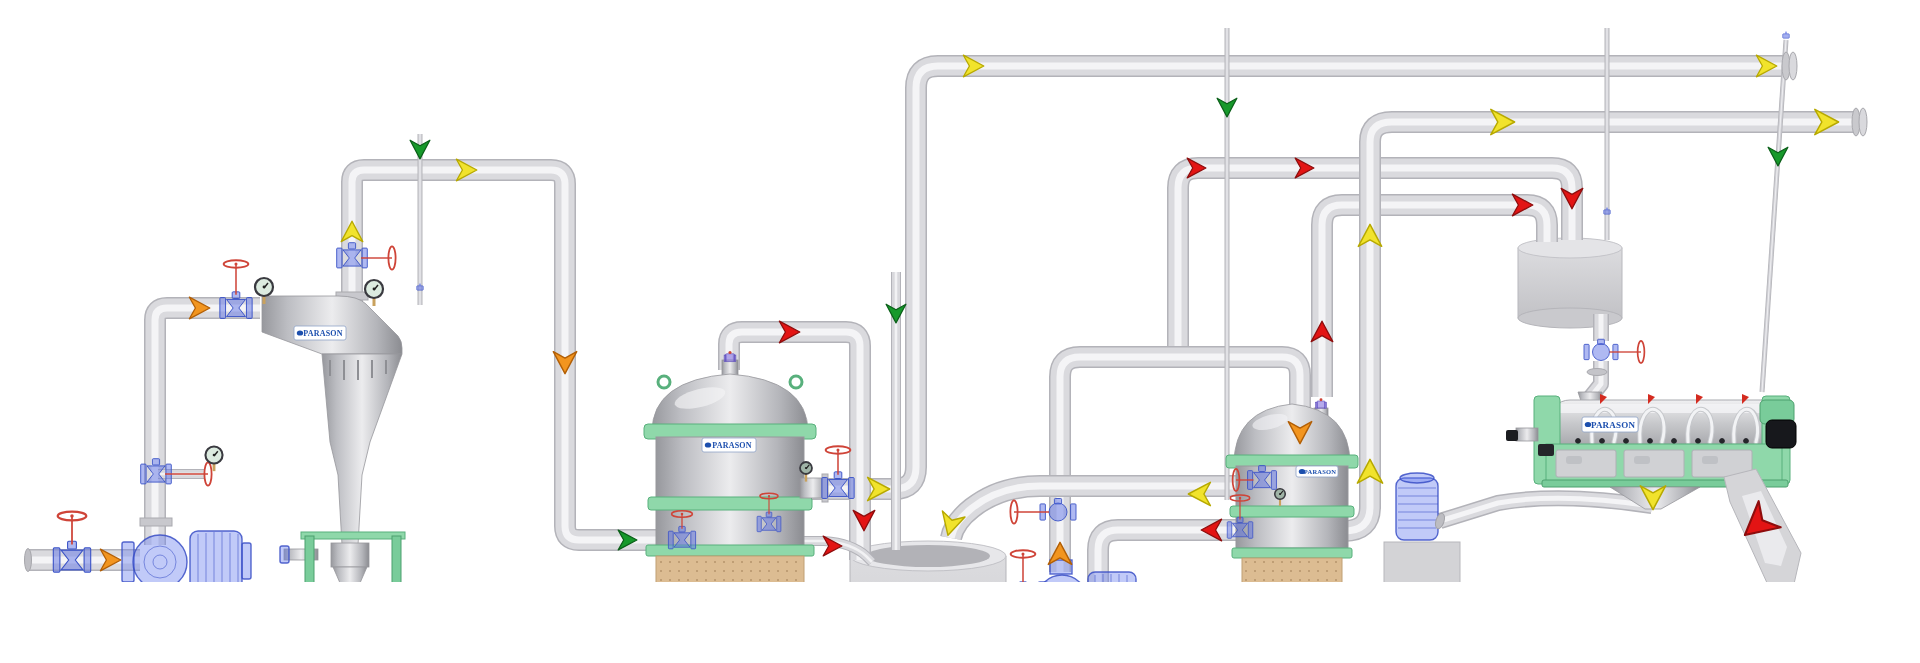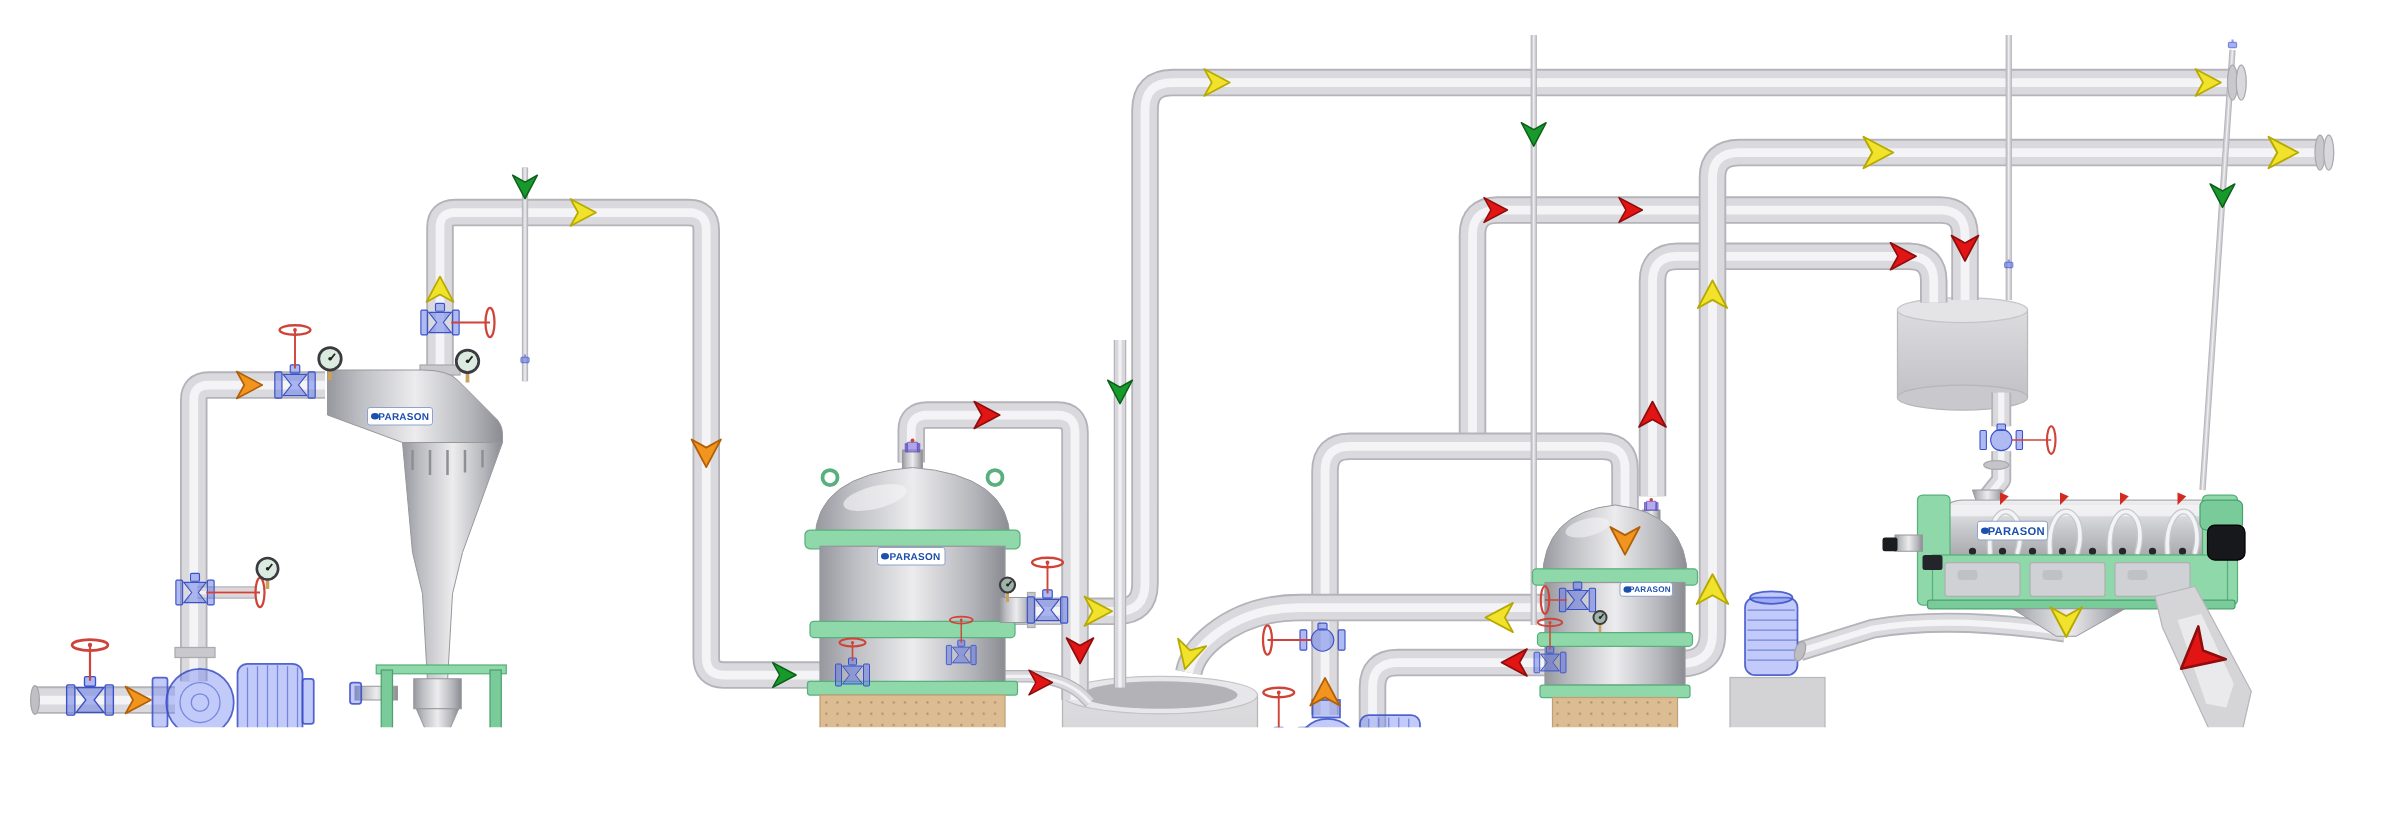--- a/index.html
+++ b/index.html
@@ -1,17 +1,17 @@
 <!DOCTYPE html>
 <html><head>
 <meta charset="utf-8">
 <style>
   html,body{margin:0;padding:0;background:#ffffff;}
   #stage{position:relative;width:1920px;height:582px;background:#ffffff;overflow:hidden;
-         font-family:Liberation Sans, sans-serif;}
+         font-family:Liberation Serif, serif;}
   svg{display:block}
   
   .steel{fill:url(#gSteelH);stroke:#97979c;stroke-width:.8}
   .green{fill:#8fd8aa;stroke:#58b07c;stroke-width:1}
   .green2{fill:#79cc9a;stroke:#4da06e;stroke-width:1}
   .tan{fill:#dcbc92;stroke:#c0a075;stroke-width:1}
   .blueT{fill:rgba(108,128,238,.42);stroke:rgba(56,78,198,.85);stroke-width:1.4}
   .blueL{stroke:rgba(56,78,198,.55);stroke-width:1;fill:none}
   .grayB{fill:#d3d3d6;stroke:#b7b7bc;stroke-width:1}
   .shadow{fill:#ebebee}

